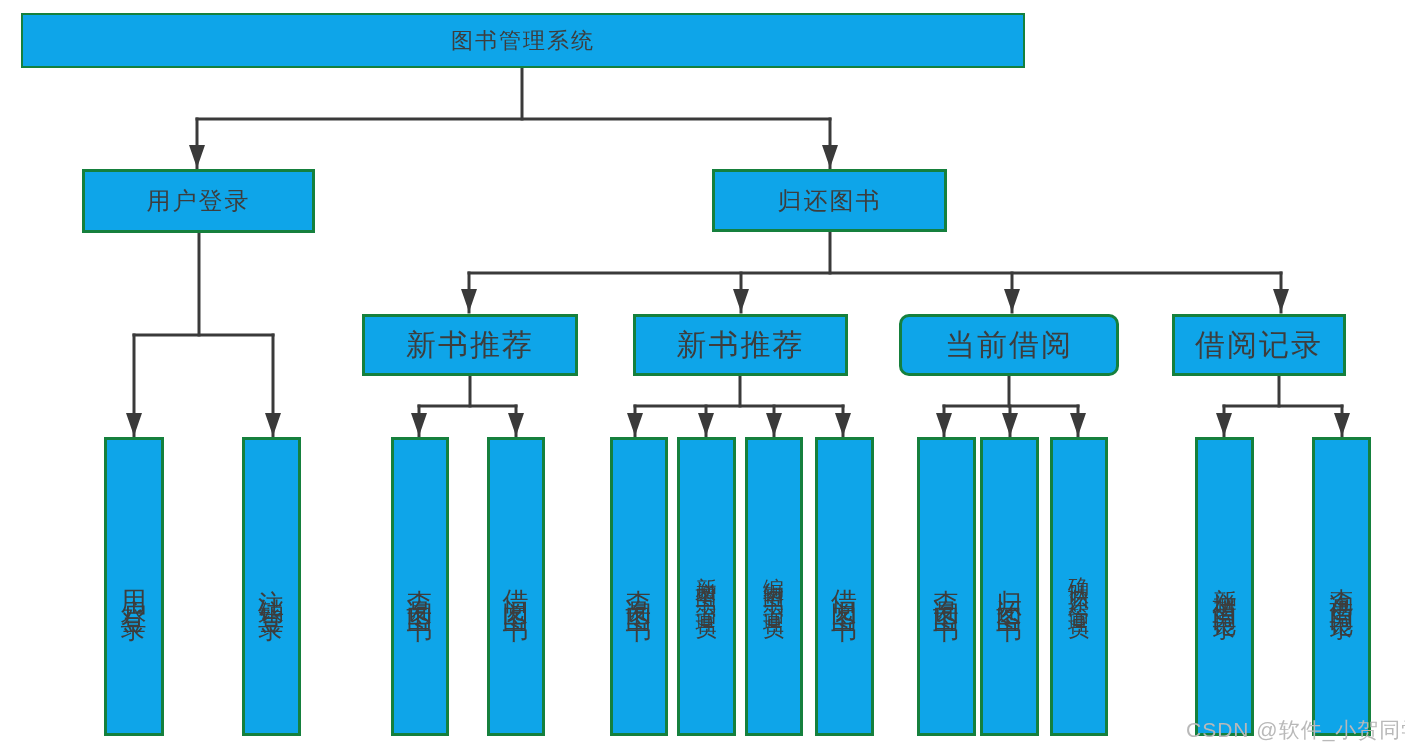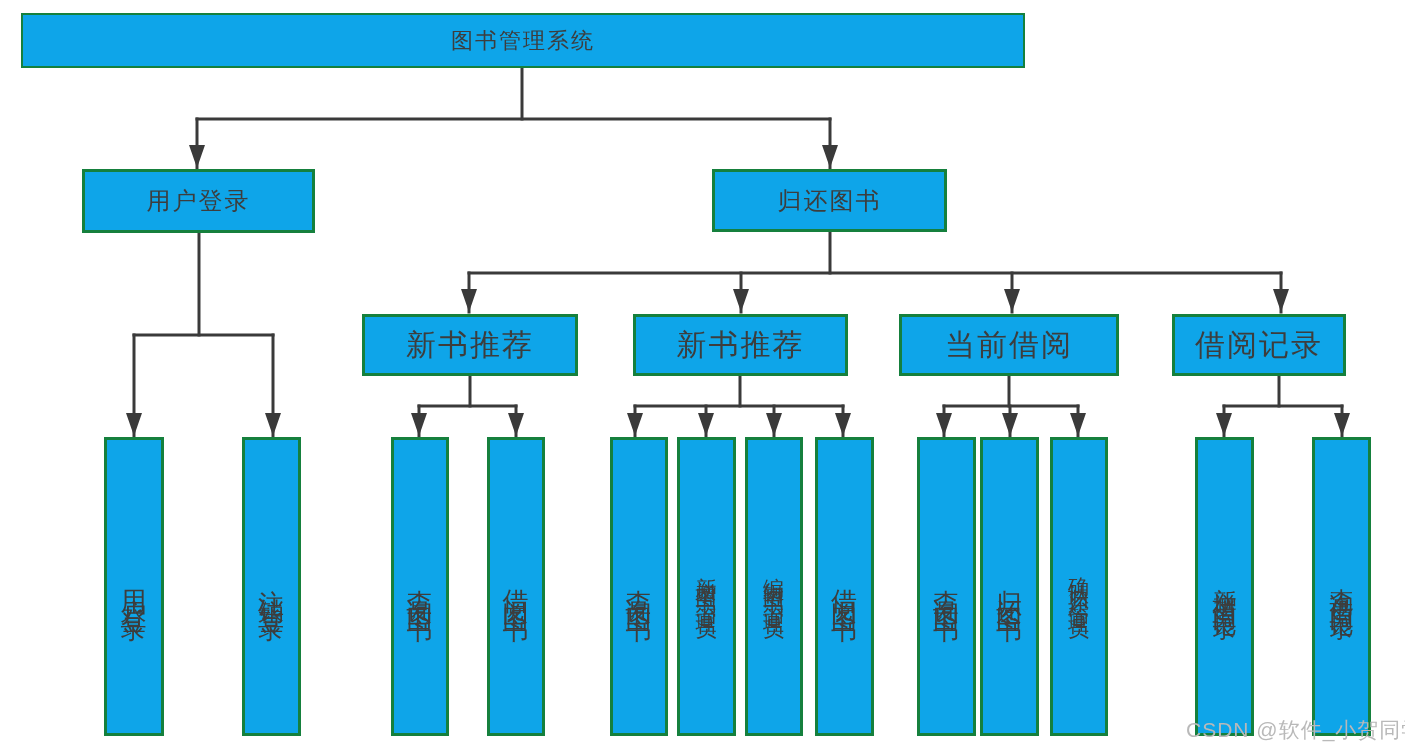--- a/index.html
+++ b/index.html
@@ -100,21 +100,21 @@
     </g>
   </svg>
 
   <div class="node root" style="left:21px; top:13px; width:1004px; height:55px;">图书管理系统</div>
 
   <div class="node l2" style="left:82px; top:169px; width:233px; height:64px;">用户登录</div>
   <div class="node l2" style="left:712px; top:169px; width:235px; height:63px;">归还图书</div>
 
   <div class="node l3" style="left:362px; top:314px; width:216px; height:62px;">新书推荐</div>
   <div class="node l3" style="left:633px; top:314px; width:215px; height:62px;">新书推荐</div>
-  <div class="node l3" style="left:899px; top:314px; width:220px; height:62px;">当前借阅</div>
+  <div class="node l3" style="left:899px; top:314px; width:220px; height:62px;border-radius:10px;">当前借阅</div>
   <div class="node l3" style="left:1172px; top:314px; width:174px; height:62px;">借阅记录</div>
 
   <div class="node leaf" style="left:104px; top:437px; width:60px; height:299px;">用户登录</div>
   <div class="node leaf" style="left:242px; top:437px; width:59px; height:299px;">注销登录</div>
 
   <div class="node leaf" style="left:391px; top:437px; width:58px; height:299px;">查询图书</div>
   <div class="node leaf" style="left:487px; top:437px; width:58px; height:299px;">借阅图书</div>
 
   <div class="node leaf" style="left:610px; top:437px; width:58px; height:299px;">查询图书</div>
   <div class="node leaf v10" style="left:677px; top:437px; width:59px; height:299px;">新增图书（管理员）</div>

